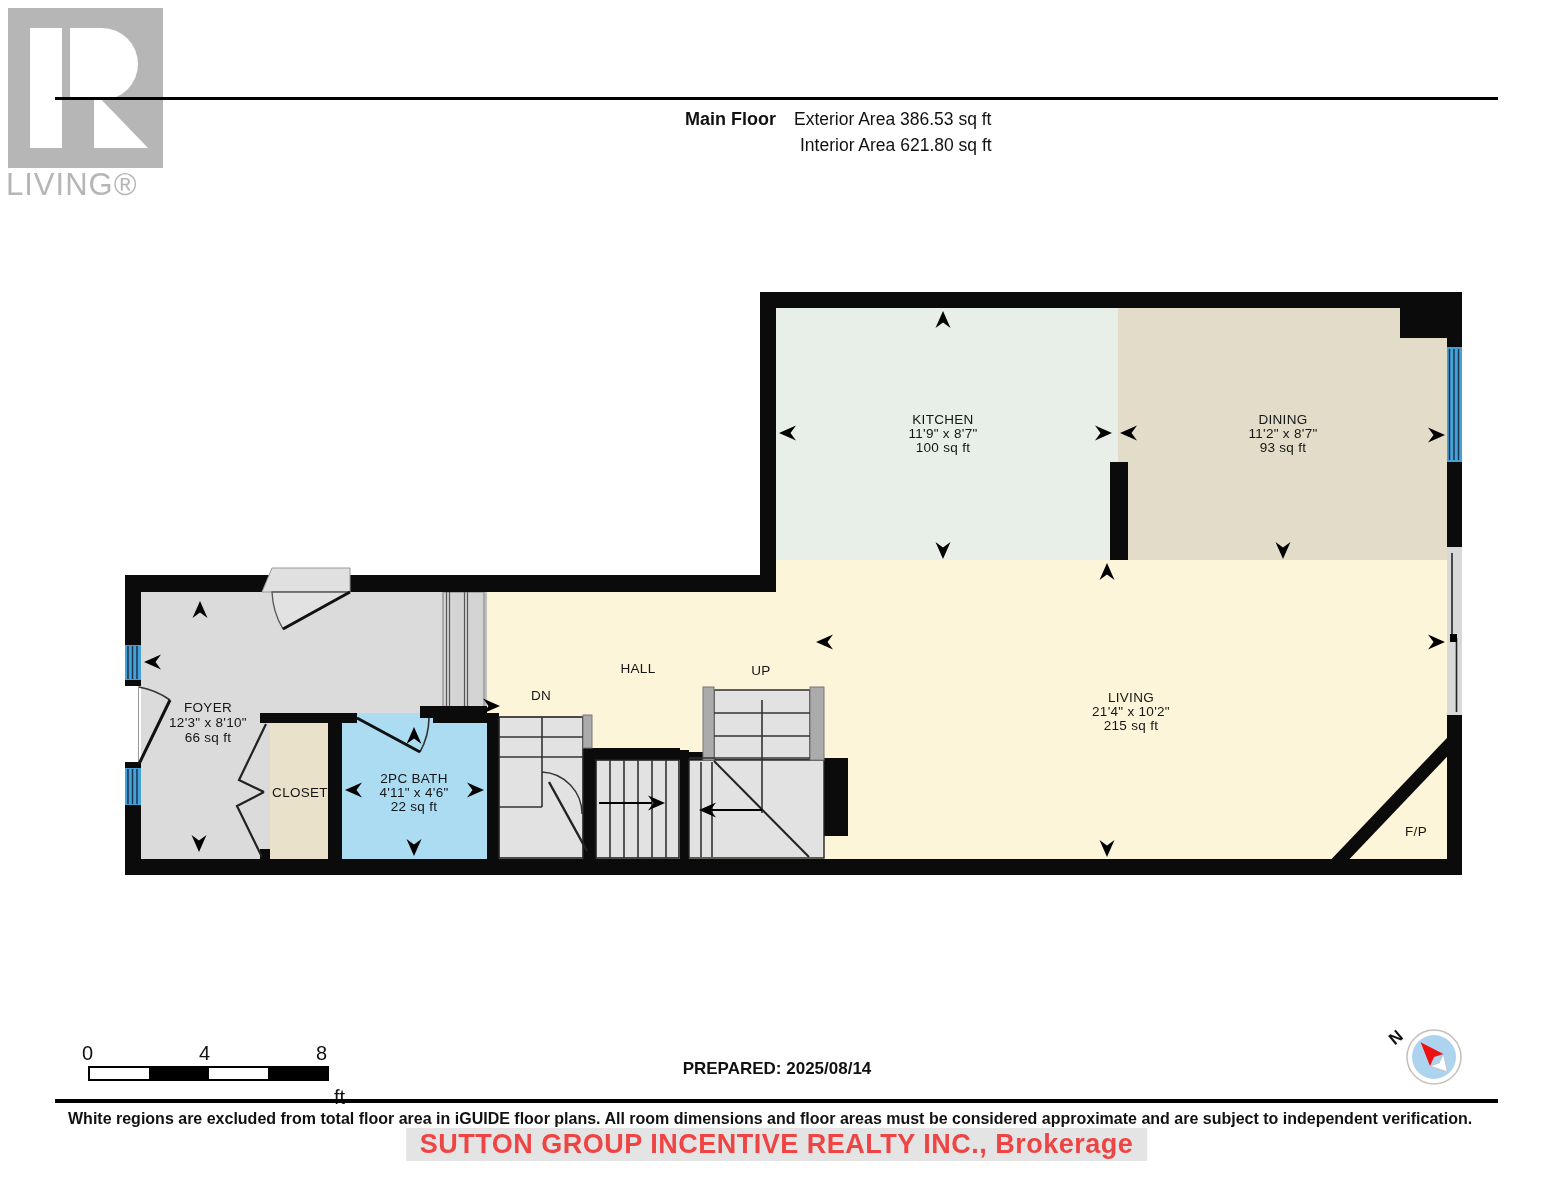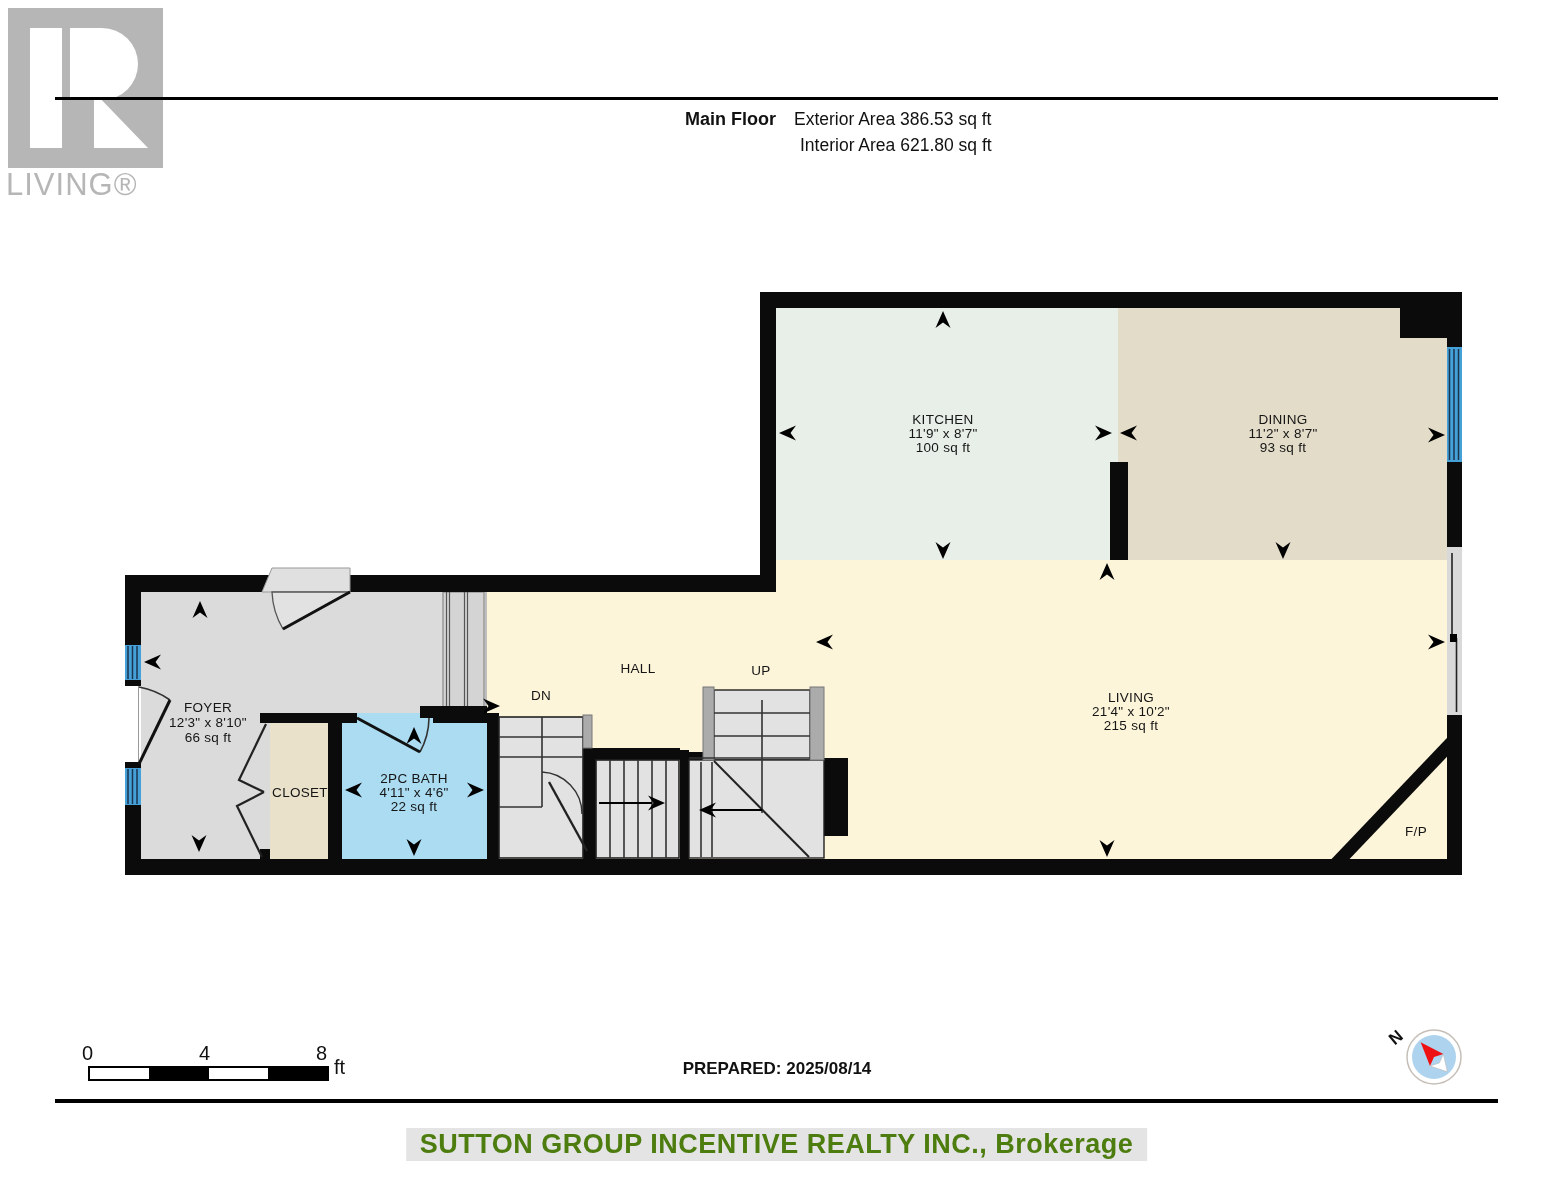--- a/index.html
+++ b/index.html
@@ -14,25 +14,25 @@
   .rule-top{top:97px;}
   .rule-bottom{top:1099px;height:4px;}
   .floor-label{left:556px;width:220px;top:109px;text-align:right;font-size:18px;font-weight:bold;}
   .area-line{left:794px;font-size:17.5px;}
   .ext{top:109px;} .int{top:135px;margin-left:6px;}
   
   .scale-num{top:1042px;font-size:20px;}
   .scale-bar{left:88px;top:1066px;width:237px;height:11px;border:2px solid #000;display:flex;}
   .scale-bar .seg{flex:1;}
   .seg.b{background:#000;} .seg.w{background:#fff;}
-  .scale-unit{left:334px;top:1056px;font-size:20px;}
+  .scale-unit{left:334px;top:1086px;font-size:20px;}
   .prepared{left:602px;top:1059px;width:350px;text-align:center;font-size:17px;font-weight:bold;}
   .disclaimer{left:68px;top:1110px;font-size:16px;font-weight:bold;white-space:nowrap;}
   .watermark{left:50%;transform:translateX(-50%);top:1128px;font-size:27px;font-weight:bold;
-             color:#4d7c0f;background:rgba(206,206,206,0.55);padding:1px 14px;letter-spacing:0.5px;
+             color:#ef4444;background:rgba(206,206,206,0.55);padding:1px 14px;letter-spacing:0.5px;
              white-space:nowrap;}
   .compass{left:1404px;top:1026px;width:60px;height:62px;}
   .compass-n{left:1390px;top:1028px;font-size:17px;font-weight:600;transform:rotate(-40deg);}
   
   svg text{font-family:"Liberation Sans",sans-serif;fill:#151515;font-size:13.5px;letter-spacing:0.3px;}
   svg .lbl{text-anchor:middle;}
 </style>
 </head>
 <body>
 
@@ -268,14 +268,15 @@
       <circle cx="30" cy="31" r="22" style="fill:var(--compass_face)"></circle>
       <g transform="translate(30,31) rotate(-42)">
         <path d="M0 -20 L9 4 L0 0 L-9 4 Z" style="fill:var(--needle_red)"></path>
         <path d="M0 20 L9 4 L0 8 L-9 4 Z" fill="#fff" stroke="#bbb" stroke-width="0.6"></path>
       </g>
     </svg>
   </div>
   <div class="abs compass-n">N</div>
 
   <div class="abs rule rule-bottom"></div>
+  <div class="abs disclaimer">White regions are excluded from total floor area in iGUIDE floor plans. All room dimensions and floor areas must be considered approximate and are subject to independent verification.</div>
   <div class="abs watermark">SUTTON GROUP INCENTIVE REALTY INC., Brokerage</div>
 </div>
 
 </body></html>

